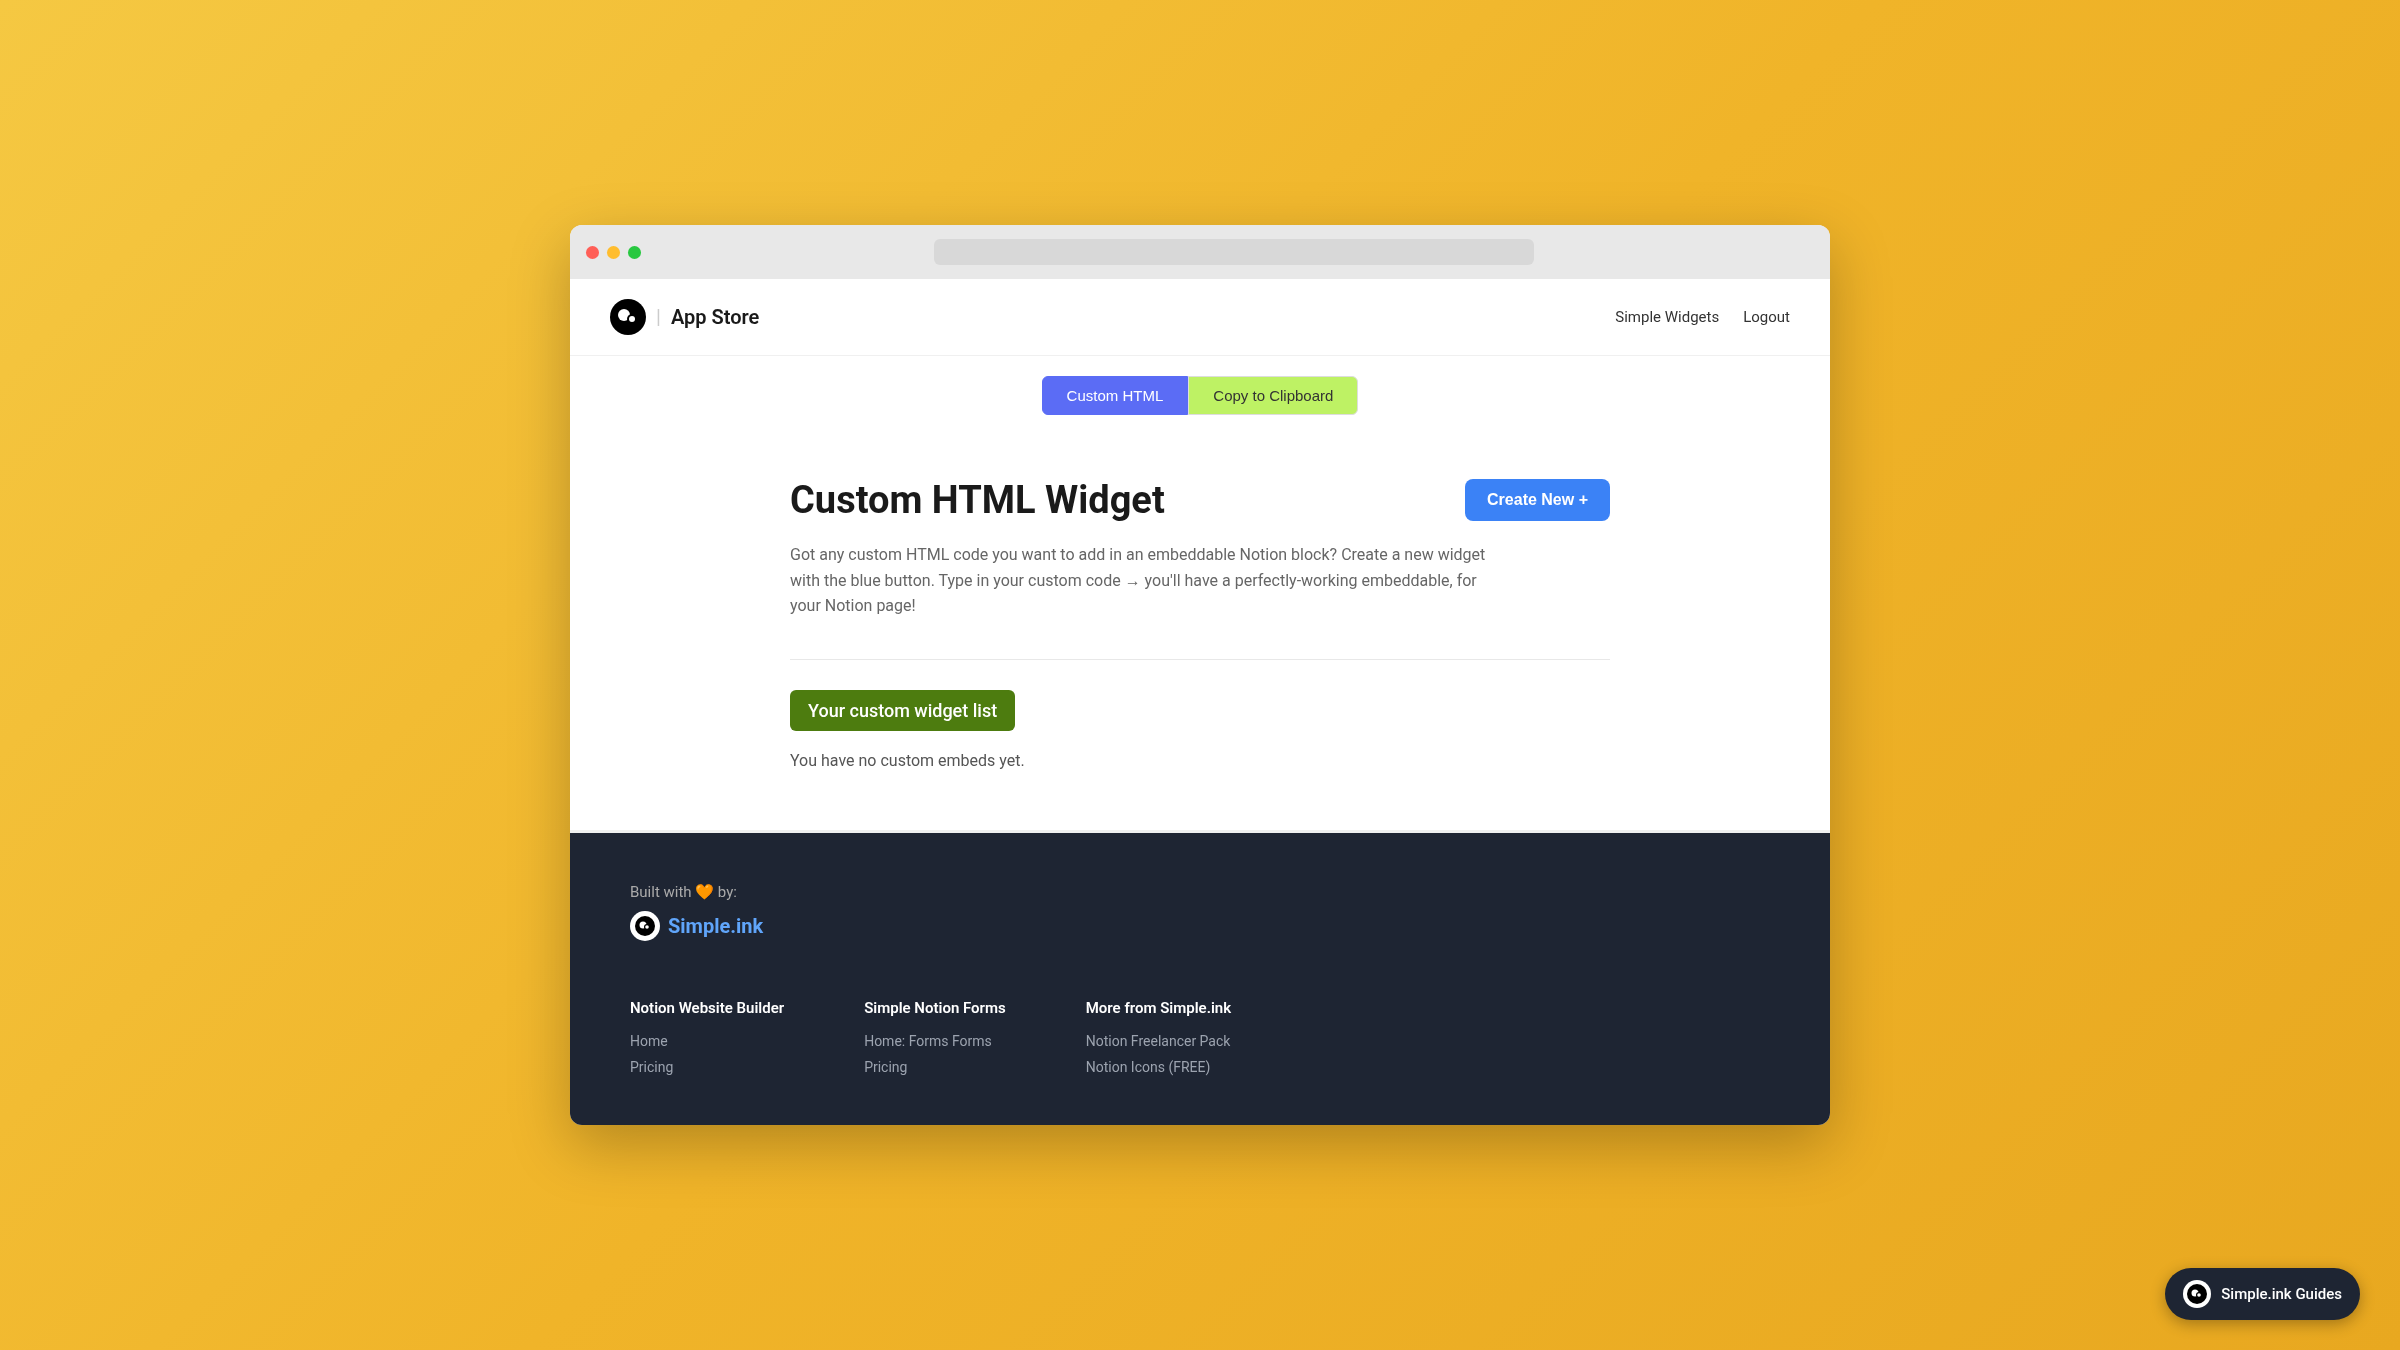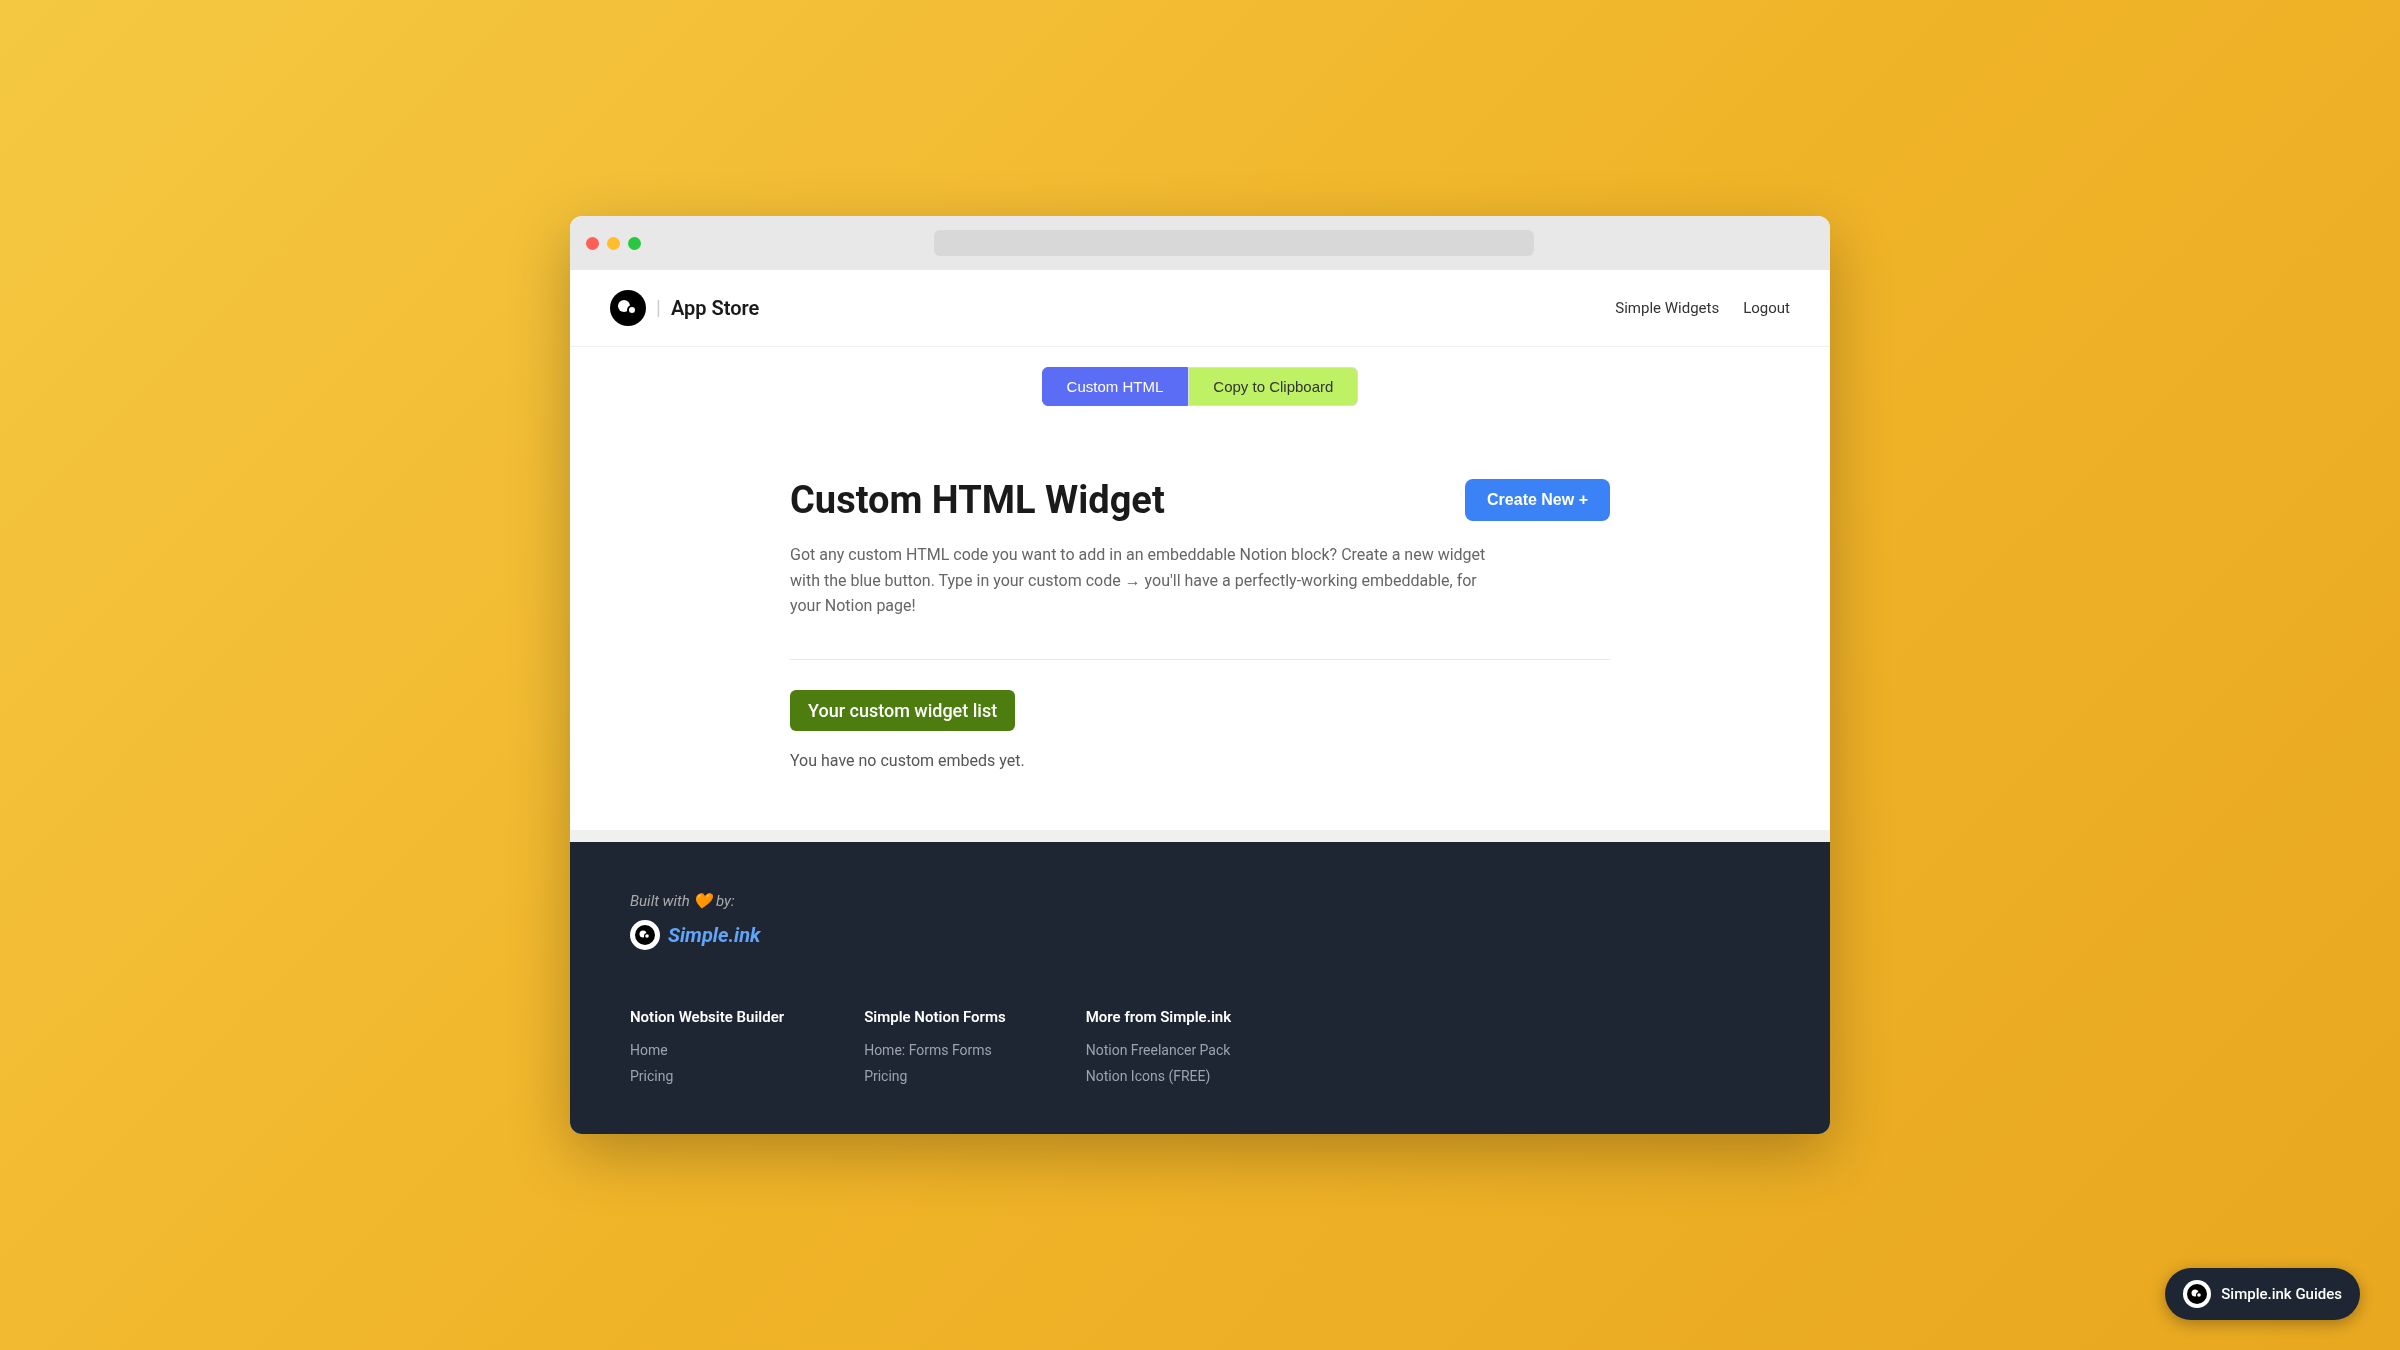--- a/index.html
+++ b/index.html
@@ -108,21 +108,21 @@
     }
     .tab-btn.inactive {
       background: #bef264;
       color: #333;
       border-radius: 0 6px 6px 0;
     }
     
     .main-content {
       padding: 40px 40px 60px;
       max-width: 900px;
-      margin: 12px auto;
+      margin: 3px auto;
     }
     .page-header {
       display: flex;
       align-items: center;
       justify-content: space-between;
       margin-bottom: 20px;
     }
     .page-title {
       font-size: 38px;
       font-weight: 700;
@@ -165,21 +165,20 @@
       font-size: 16px;
     }
     
     .site-footer {
       background: #1e2533;
       color: #aaa;
       padding: 50px 60px 40px;
     }
     .footer-brand {
       margin-bottom: 58px;
-      font-style: italic;
     }
     .built-with {
       font-size: 15px;
       color: #aaa;
       margin-bottom: 10px;
     }
     .heart { color: #f59e0b; }
     .simpleink-logo {
       display: flex;
       align-items: center;

